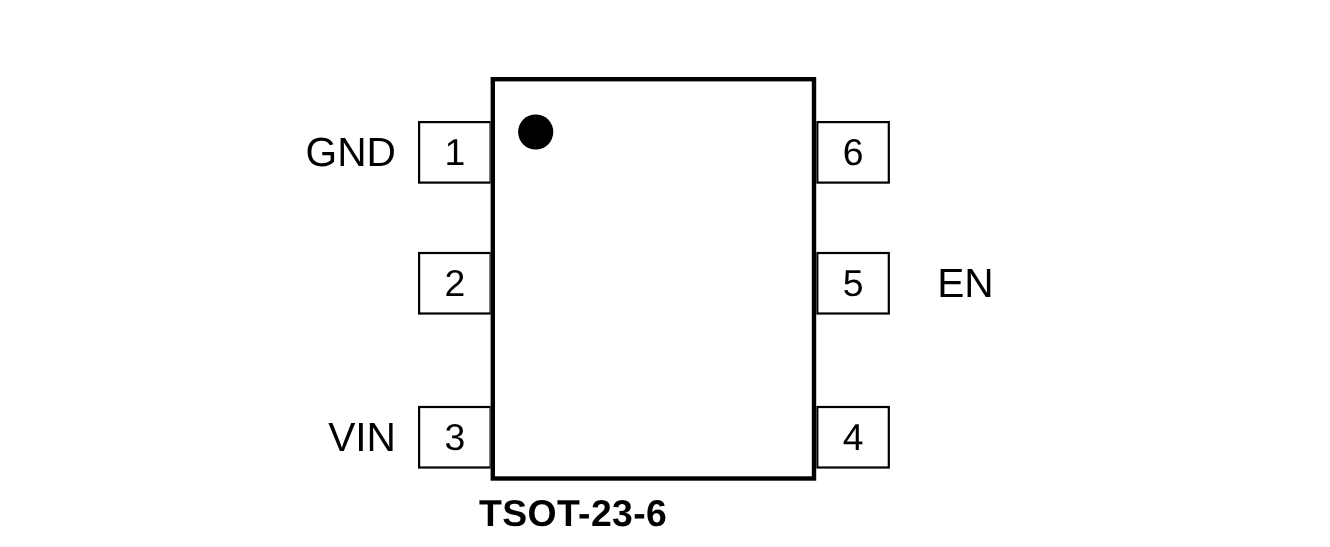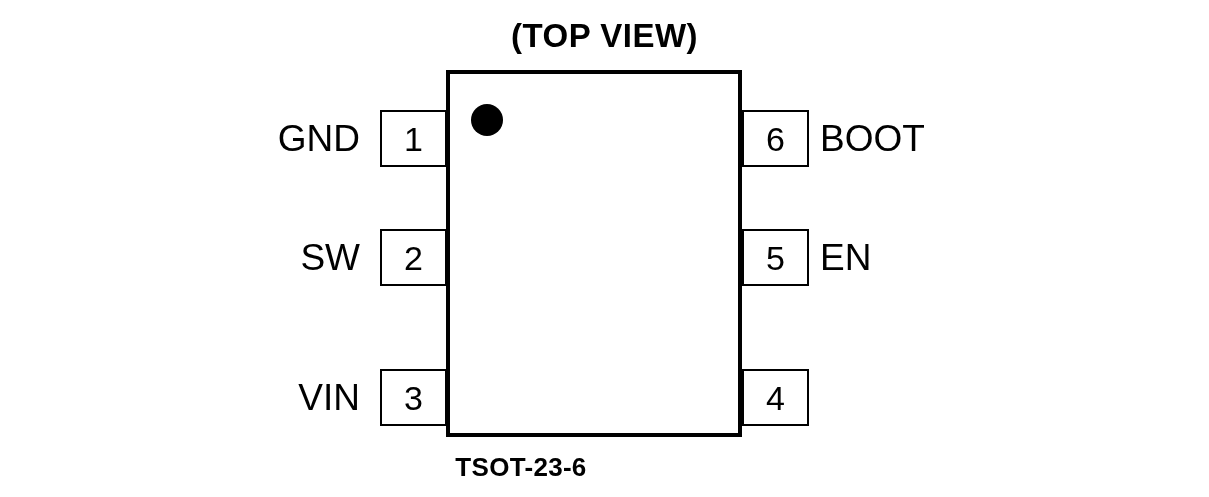--- a/index.html
+++ b/index.html
@@ -87,74 +87,72 @@
   .pin-label {
     position: absolute;
     height: 57px;
     display: flex;
     align-items: center;
     font-size: 37px;
     font-weight: normal;
     line-height: 1;
     white-space: nowrap;
     color: #000000;
+    margin-left: 32px;
   }
   .pin-label.left {
     right: 849px;          
     justify-content: flex-end;
   }
   .pin-label.right {
     left: 820px;
     justify-content: flex-start;
   }
 
   
   .package-name {
     position: absolute;
     left: 0;
     top: 447px;
     width: 1042px;
     text-align: center;
-    font-size: 26px;
+    font-size: 34px;
     font-weight: bold;
     letter-spacing: 0.3px;
     line-height: 40px;
     white-space: nowrap;
   }
 </style>
 </head>
 <body>
 
 <div id="page">
 
-  <div class="title">(TOP VIEW)</div>
 
   <div class="chip-body"></div>
 
   <div class="pin1-dot"></div>
 
   <div class="pin-label left row-1">GND</div>
   <div class="pin-box left row-1">
     <span class="pin-num">1</span>
   </div>
 
-  <div class="pin-label left row-2">SW</div>
   <div class="pin-box left row-2">
     <span class="pin-num">2</span>
   </div>
 
   <div class="pin-label left row-3">VIN</div>
   <div class="pin-box left row-3">
     <span class="pin-num">3</span>
   </div>
 
   <div class="pin-box right row-1">
     <span class="pin-num">6</span>
   </div>
-  <div class="pin-label right row-1">BOOT</div>
 
   <div class="pin-box right row-2">
     <span class="pin-num">5</span>
   </div>
   <div class="pin-label right row-2">EN</div>
 
   <div class="pin-box right row-3">
     <span class="pin-num">4</span>
   </div>
 

